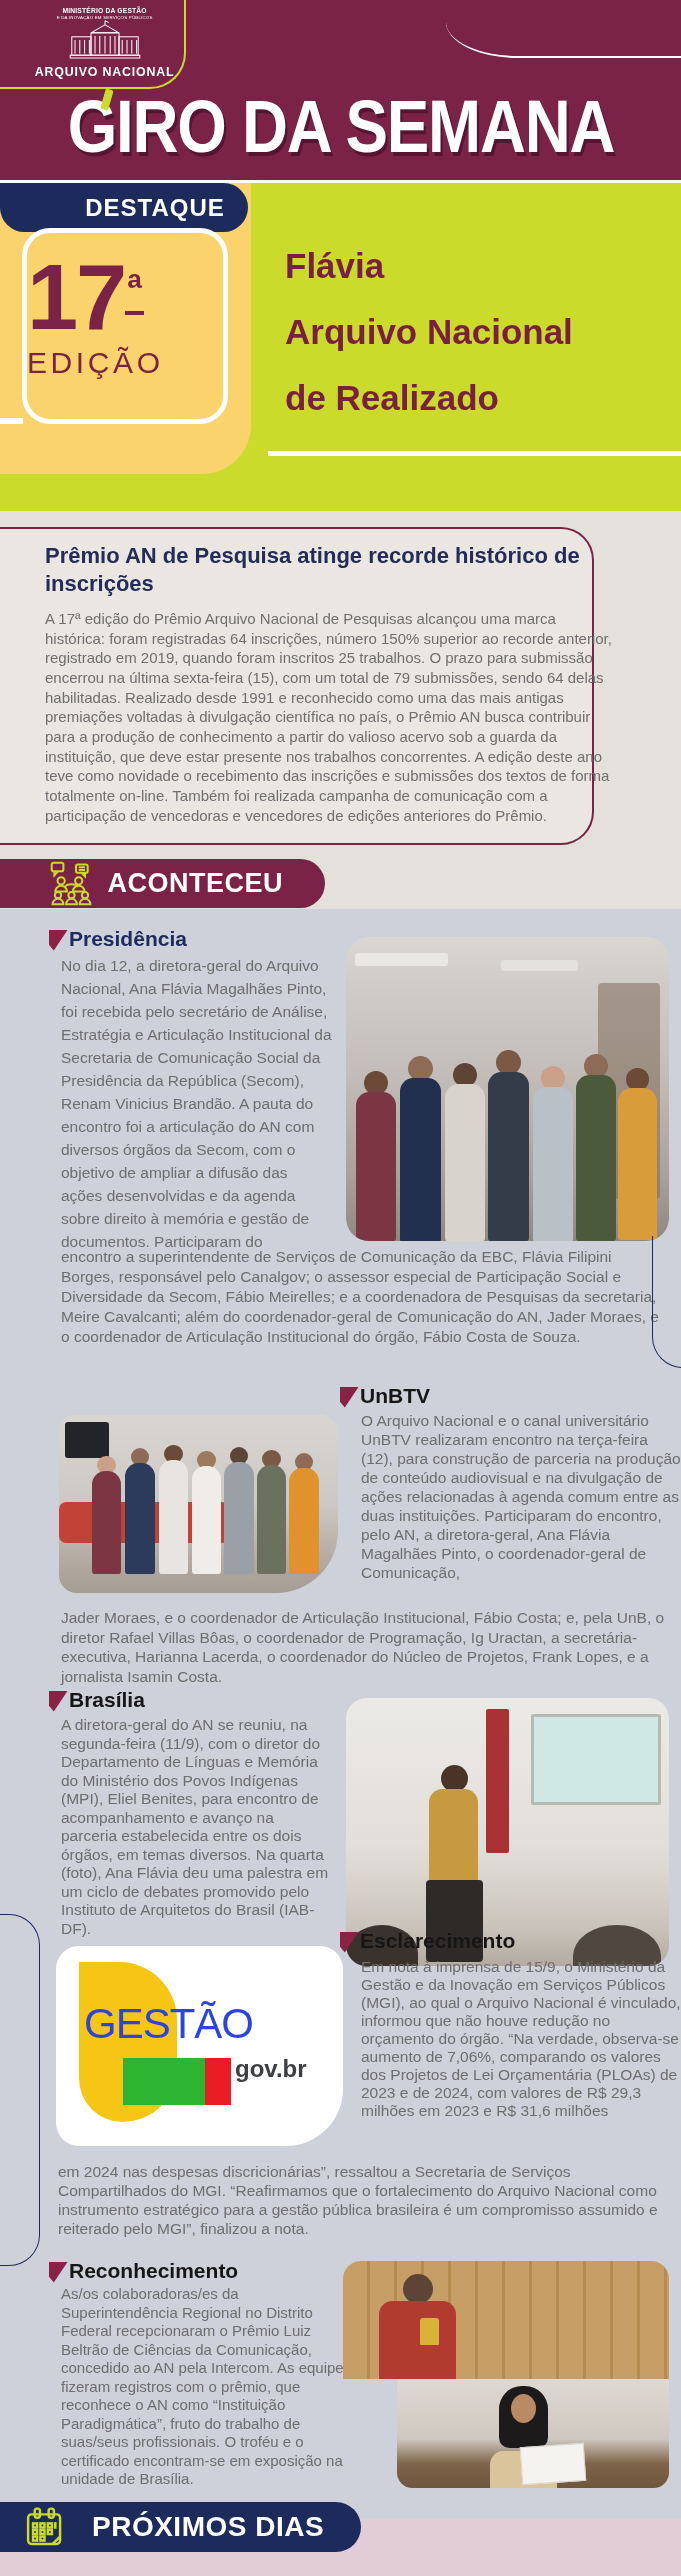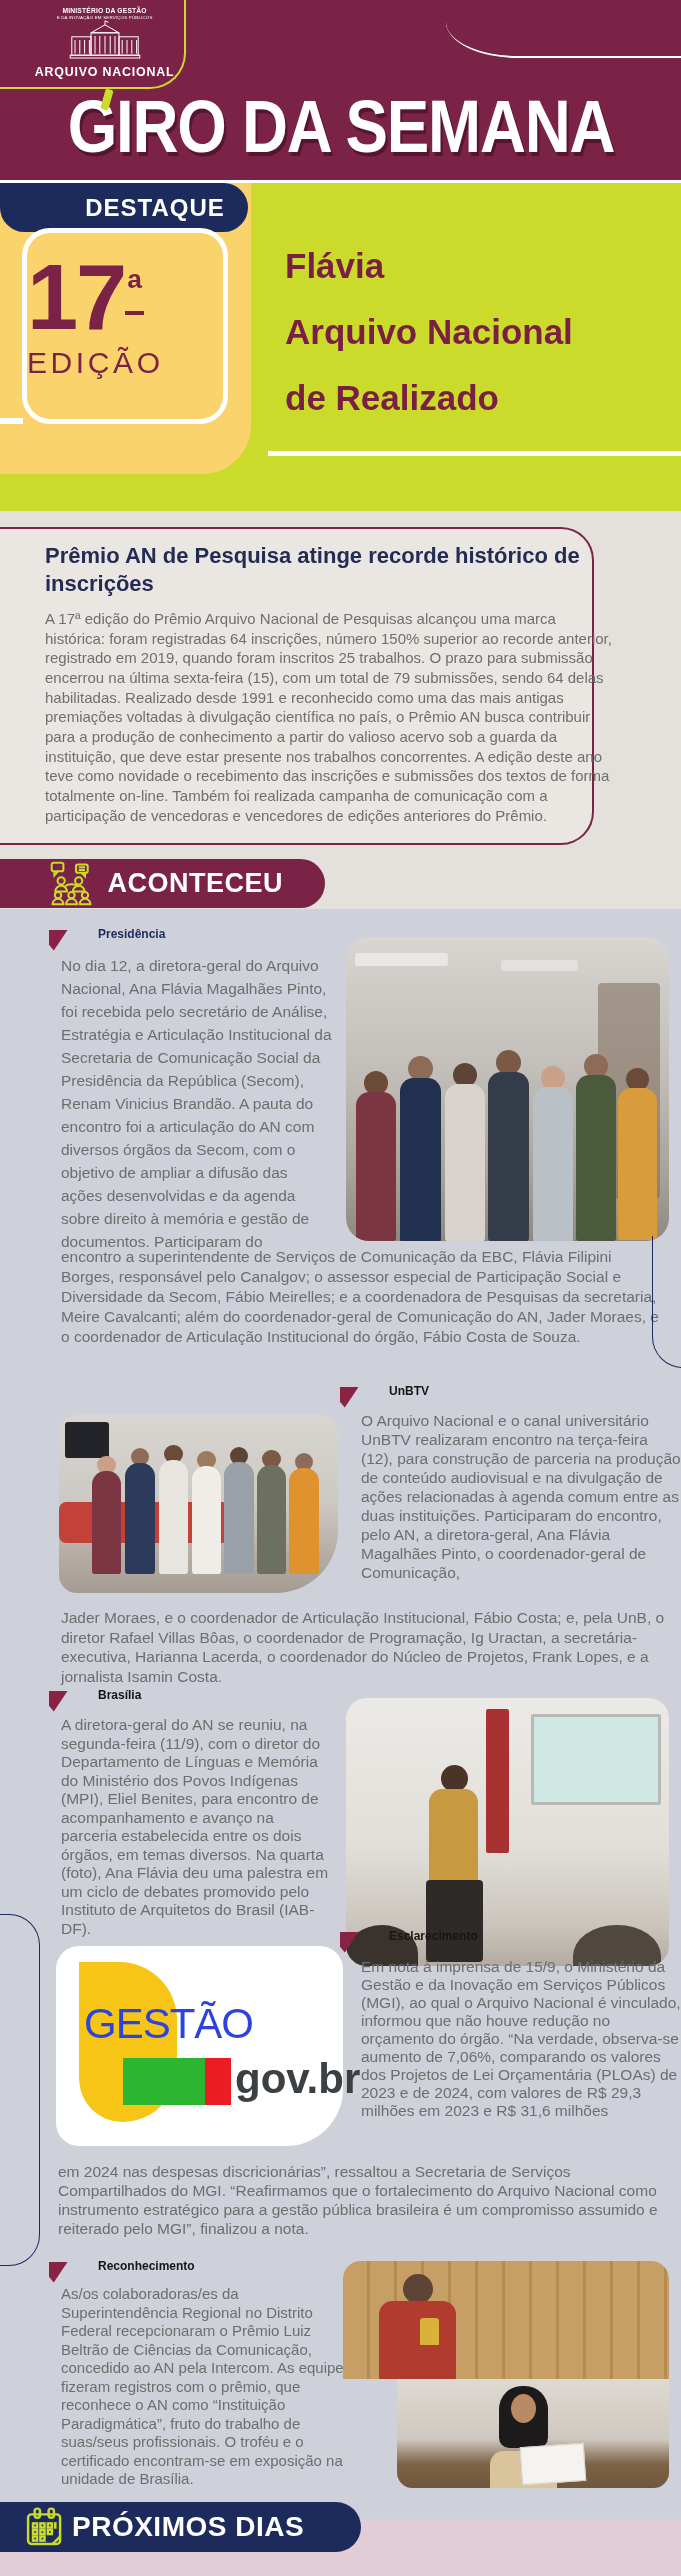--- a/index.html
+++ b/index.html
@@ -50,21 +50,21 @@
   .hl-card{top:527px;left:0;width:594px;height:318px;background:#eae7e3;
     border:2.1px solid #7b2346;border-left:none;border-radius:0 33px 33px 0;
     box-sizing:border-box;padding:13.4px 36px 0 45px;}
   .hl-title{width:572px;font-size:22px;font-weight:bold;color:#242b55;line-height:1.26;}
   .hl-body{width:571px;margin-top:11.3px;font-size:15px;color:#6f6f6f;line-height:1.31;}
   
   .ac-badge{top:859px;left:0;width:325px;height:49px;background:#7b2346;border-radius:0 26px 26px 0;
     display:flex;align-items:center;padding-left:49px;box-sizing:border-box;}
   .ac-label{color:#fff;font-size:27px;font-weight:bold;letter-spacing:0.5px;margin-left:13.4px;}
   .flag{width:18.5px;height:20.6px;background:#8a2245;clip-path:polygon(0 0,100% 0,26% 100%,0 72%);}
-  .sec-title{font-size:12px;font-weight:bold;color:#161616;margin-left:29px;}
+  .sec-title{font-size:21px;font-weight:bold;color:#161616;}
   .sec-title.navy{color:#1d2a5c;}
   .btx{color:#6e6e6e;font-size:15.5px;}
   
   .photo{overflow:hidden;}
   .pp{position:absolute;}
   .hd{margin:0 auto;border-radius:50%;}
   .bd{border-radius:13.4px 13.4px 3.1px 3.1px;margin-top:-3.1px;}
   
   .nav-br-right{top:1236px;left:652px;width:36px;height:131px;
     border-left:1.5px solid #1d2a5c;border-bottom:1.5px solid #1d2a5c;border-bottom-left-radius:31px;}
@@ -73,25 +73,25 @@
     border-top-right-radius:31px;border-bottom-right-radius:31px;}
   
   .gov-card{top:1946px;left:56px;width:287px;height:200px;background:#fff;
     border-radius:23px 23px 57px 23px;}
   .gov-yellow{position:absolute;left:23px;top:15.5px;width:98px;height:160px;background:#f6c515;
     border-radius:0 82px 77px 62px;}
   .gov-green{position:absolute;left:67px;top:112px;width:82px;height:47px;background:#2bb531;}
   .gov-red{position:absolute;left:149px;top:112px;width:26px;height:47px;background:#ec1c24;}
   .gov-gestao{position:absolute;left:28px;top:54px;font-size:42px;font-weight:normal;color:#2b44e0;
     letter-spacing:-1px;}
-  .gov-br{position:absolute;left:179px;top:109px;font-size:42px;font-weight:bold;color:#3c4043;}
+  .gov-br{position:absolute;left:179px;top:109px;font-size:24px;font-weight:bold;color:#3c4043;}
   
   .px-band{top:2502px;left:0;width:361px;height:50px;background:#1d2a5c;border-radius:0 25px 25px 0;
     display:flex;align-items:center;padding-left:24px;box-sizing:border-box;}
-  .px-label{color:#fff;font-size:28px;font-weight:bold;letter-spacing:0.5px;margin-left:7px;}
+  .px-label{color:#fff;font-size:28px;font-weight:bold;letter-spacing:0.5px;margin-left:27px;}
 </style>
 </head>
 <body>
 
 <div id="page">
 
   <div class="abs bg-maroon"></div>
   <div class="abs bg-gap"></div>
   <div class="abs bg-lime"></div>
   <div class="abs bg-gray"></div>

